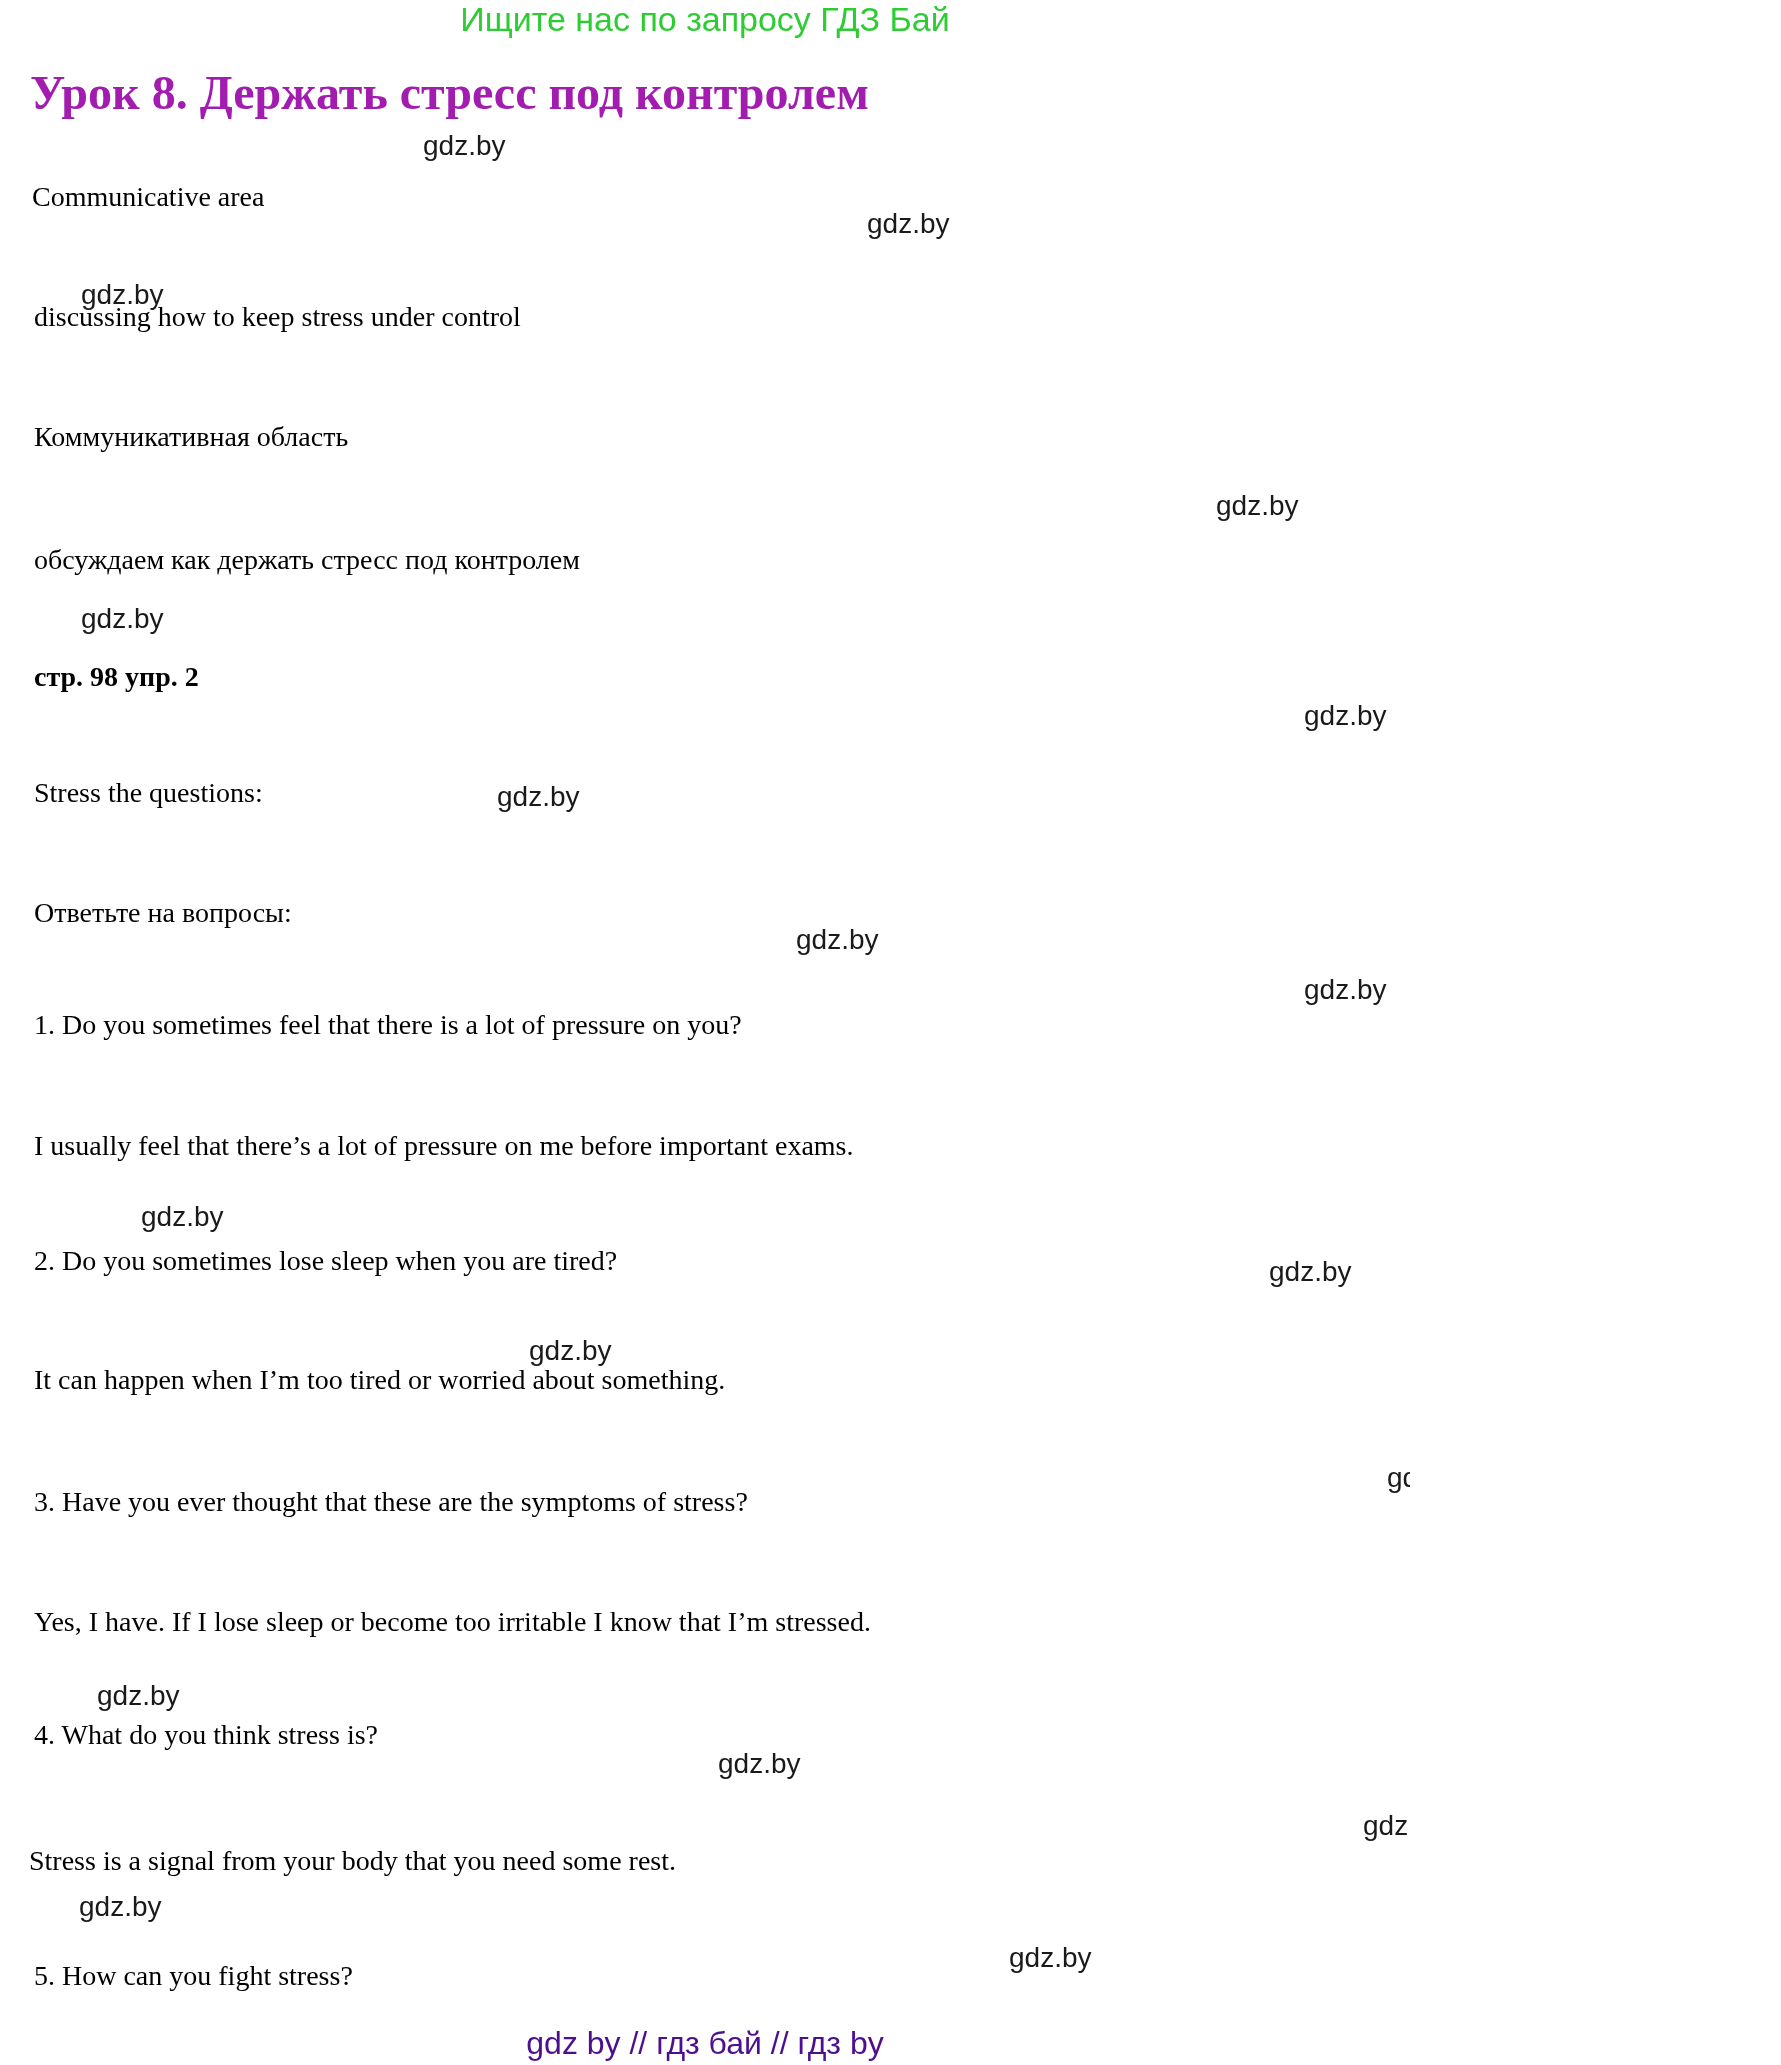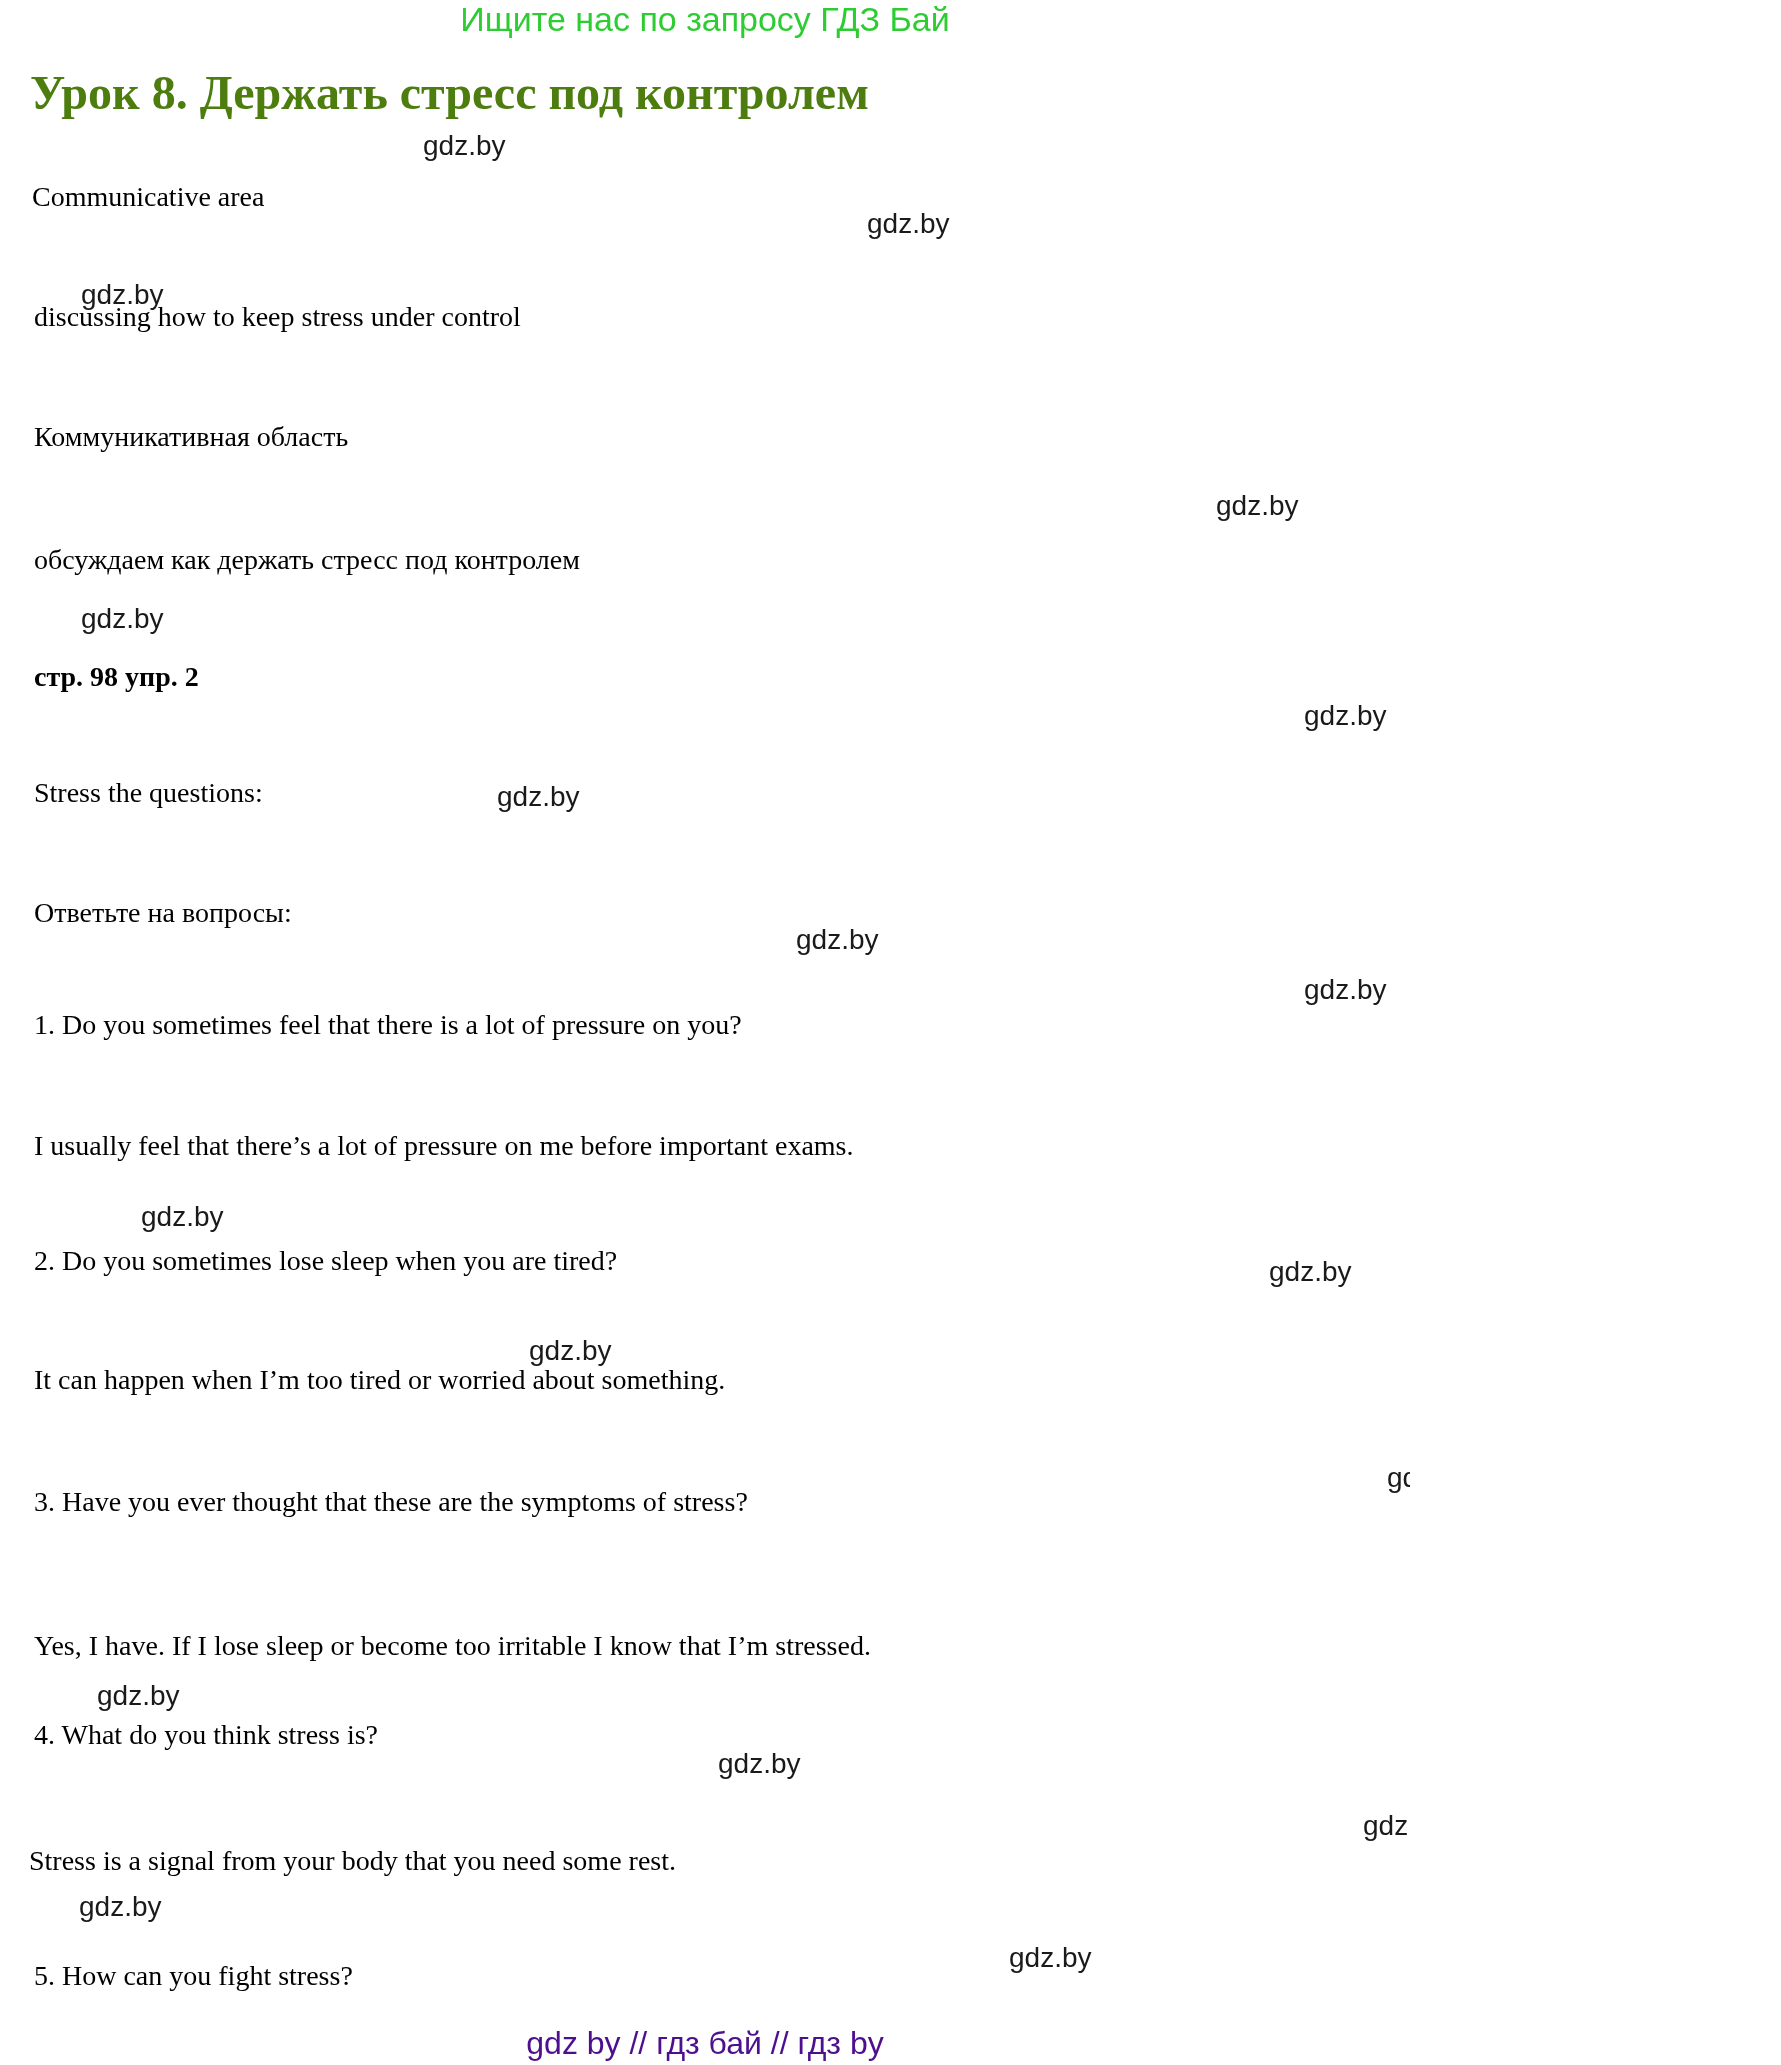--- a/index.html
+++ b/index.html
@@ -26,21 +26,21 @@
   }
   .line.bold {
     font-weight: bold;
   }
   .title {
     position: absolute;
     font-family: "Liberation Serif", serif;
     font-size: 48px;
     font-weight: bold;
     line-height: 1.1;
-    color: #4d7c0f;
+    color: #a21caf;
     white-space: nowrap;
   }
   .wm {
     position: absolute;
     font-family: "Liberation Sans", sans-serif;
     font-size: 28px;
     line-height: 1.0;
     color: #1a1a1a;
     white-space: nowrap;
   }
@@ -88,21 +88,21 @@
   <div class="line" style="left:34px; top:778px;">Stress the questions:</div>
   <div class="line" style="left:34px; top:898px;">Ответьте на вопросы:</div>
 
   <div class="line" style="left:34px; top:1010px;">1. Do you sometimes feel that there is a lot of pressure on you?</div>
   <div class="line" style="left:34px; top:1131px;">I usually feel that there’s a lot of pressure on me before important exams.</div>
 
   <div class="line" style="left:34px; top:1246px;">2. Do you sometimes lose sleep when you are tired?</div>
   <div class="line" style="left:34px; top:1365px;">It can happen when I’m too tired or worried about something.</div>
 
   <div class="line" style="left:34px; top:1487px;">3. Have you ever thought that these are the symptoms of stress?</div>
-  <div class="line" style="left:34px; top:1607px;margin-top:24px;">Yes, I have. If I lose sleep or become too irritable I know that I’m stressed.</div>
+  <div class="line" style="left:34px; top:1607px;">Yes, I have. If I lose sleep or become too irritable I know that I’m stressed.</div>
 
   <div class="line" style="left:34px; top:1720px;">4. What do you think stress is?</div>
   <div class="line" style="left:29px; top:1846px;">Stress is a signal from your body that you need some rest.</div>
 
   <div class="line" style="left:34px; top:1961px;">5. How can you fight stress?</div>
 
   <span class="wm" style="left:1554px; top:53px;">gdz.by</span>
   <span class="wm" style="left:423px;  top:132px;">gdz.by</span>
   <span class="wm" style="left:867px;  top:210px;">gdz.by</span>
   <span class="wm" style="left:81px;   top:281px;">gdz.by</span>

